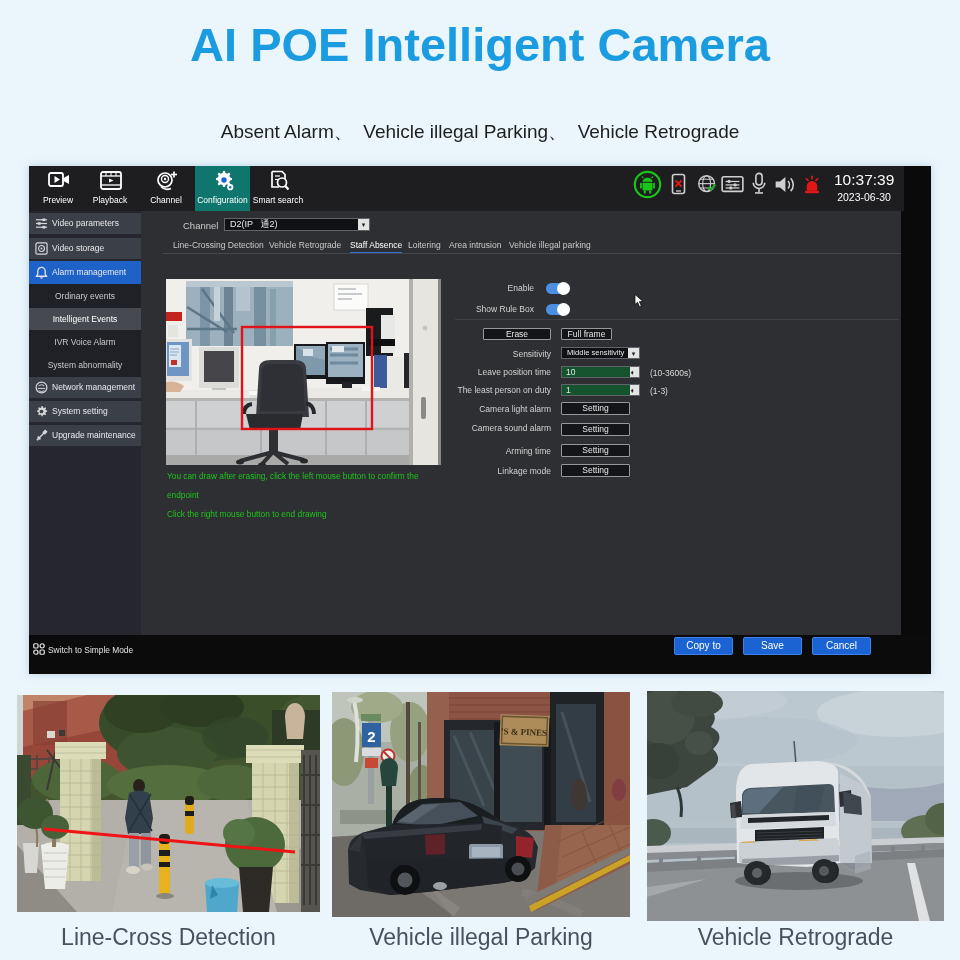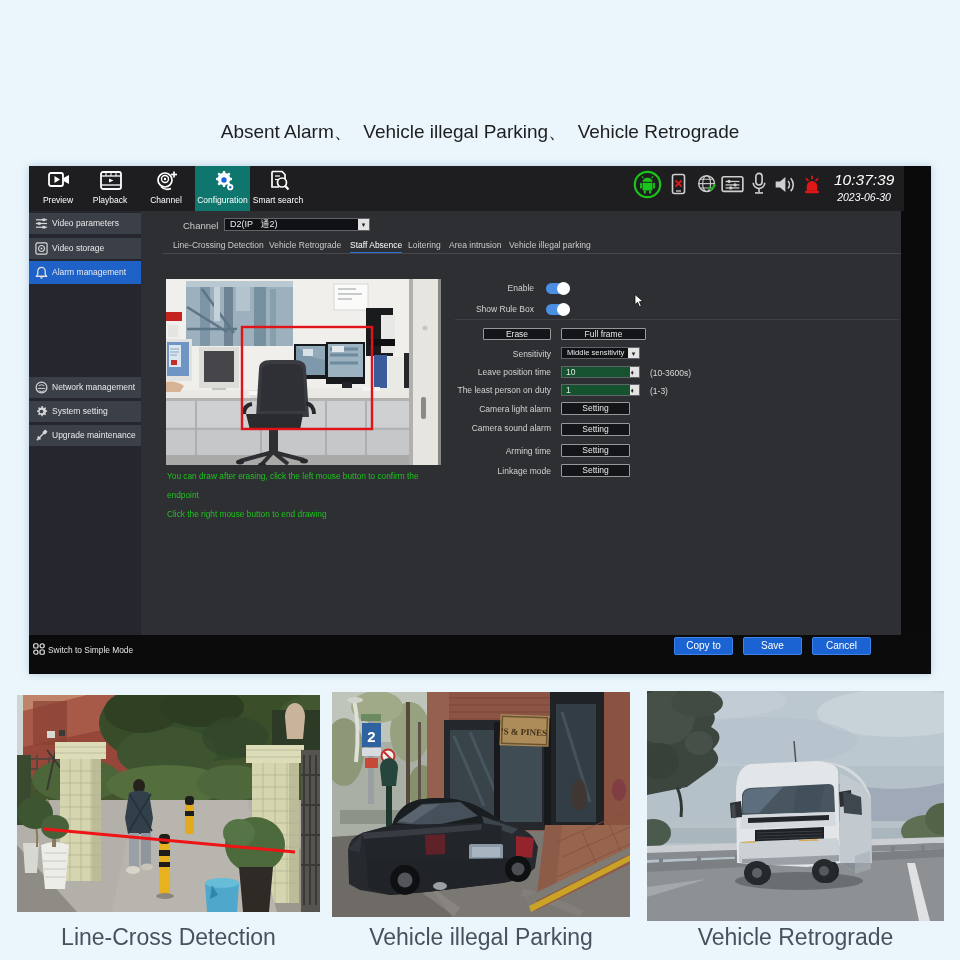--- a/index.html
+++ b/index.html
@@ -9,21 +9,21 @@
   h1 { position:absolute; left:0; top:17px; width:960px; text-align:center;
        color:#1b9ce1; font-size:47px; font-weight:bold; }
   .sub { position:absolute; left:0; width:960px; text-align:center; color:#1e1e1e; font-size:19px; }
   
   #panel { position:absolute; left:29px; top:166px; width:902px; height:508px; background:#0a0a0b; box-shadow:0 0 7px rgba(130,170,200,.5); }
   #nav { position:absolute; left:0; top:0; width:875px; height:45px; background:#1e1e20; }
   .navitem { position:absolute; top:0; height:45px; text-align:center; color:#fff; font-size:8.5px; }
   .navitem .lbl { position:absolute; bottom:6px; left:0; width:100%; }
   .navitem svg { position:absolute; top:4px; left:50%; margin-left:-11px; }
   #ivrtitle { position:absolute; left:399px; top:10px; width:140px; text-align:center; color:#f4f4f4; font-size:24px; font-weight:bold; }
-  .timebox { position:absolute; left:805px; top:5px; width:60px; text-align:center; color:#fdfdfd;font-style:italic; }
+  .timebox { position:absolute; left:805px; top:5px; width:60px; text-align:center; color:#fdfdfd; }
   .timebox .t1 { font-size:15.5px; }
   .timebox .t2 { font-size:10.5px; margin-top:2px; }
   
   #sidebar { position:absolute; left:0; top:45px; width:112px; height:424px; background:#26272e; }
   .mitem { position:absolute; left:0; width:112px; height:21px; background:#3b3f48; color:#eaeaea; font-size:8.5px; line-height:21px; white-space:nowrap; }
   .mitem .txt { position:absolute; left:23px; }
   .mitem svg { position:absolute; left:6px; top:4px; }
   .mitem.sel { background:#1e62c8; }
   #submenu { position:absolute; left:0; width:112px; background:#1f2127; }
   .sitem { position:absolute; left:0; width:112px; height:22px; color:#c9c9c9; font-size:8.5px; line-height:22px; text-align:center; white-space:nowrap; }
@@ -50,20 +50,21 @@
   
   #bottombar { position:absolute; left:0; top:469px; width:902px; height:39px; background:#0b0b0c; color:#e4e4e4; }
   .bluebtn { position:absolute; top:2px; width:59px; height:18px; background:#1b63d2; border:1px solid #3f82e8; border-radius:2px; color:#fff; font-size:10px; text-align:center; line-height:16px; }
   
   .photo { position:absolute; overflow:hidden; }
   .caption { position:absolute; color:#47525e; font-size:23px; text-align:center; }
 </style>
 </head>
 <body>
 <div id="page">
+  <h1>AI POE Intelligent Camera</h1>
   <div class="sub" style="top:119px;">Absent Alarm、&nbsp;&nbsp;Vehicle illegal Parking、&nbsp;&nbsp;Vehicle Retrograde</div>
 
   <div id="panel">
 
     <div id="nav">
       <div class="navitem" style="left:0px; width:58px;">
           <svg width="24" height="22" viewBox="0 0 24 22">
             <rect x="2" y="3" width="14" height="13" rx="2" fill="none" stroke="#fff" stroke-width="1.8"></rect>
             <path d="M16.5 8 L22 5 V14 L16.5 11 Z" fill="#fff"></path>
             <polygon points="7.5,6 13,9.5 7.5,13" fill="#fff"></polygon>
@@ -194,20 +195,26 @@
           </svg>
           <span class="txt">Video storage</span>
         </div>
       <div class="mitem sel" style="top:50px; height:23px; line-height:23px;">
           <svg width="13" height="14" viewBox="0 0 14 15" style="top:5px;">
             <path d="M7 1.5 a4 4 0 0 1 4 4 v3.2 l1.4 2.3 h-10.8 l1.4-2.3 v-3.2 A4 4 0 0 1 7 1.5 z" fill="none" stroke="#e2e2e2" stroke-width="1.4"></path>
             <path d="M5.5 12.2 a1.5 1.5 0 0 0 3 0 z" fill="#e2e2e2"></path>
           </svg>
           <span class="txt">Alarm management</span>
         </div>
+      <div id="submenu" style="top:73px; height:93px;">
+        <div class="sitem" style="top:1px;">Ordinary events</div>
+        <div class="sitem sel" style="top:24px;">Intelligent Events</div>
+        <div class="sitem" style="top:47px;">IVR Voice Alarm</div>
+        <div class="sitem" style="top:70px;">System abnormality</div>
+      </div>
       <div class="mitem" style="top:166px;">
           <svg width="13" height="13" viewBox="0 0 14 14">
             <circle cx="7" cy="7" r="5.8" fill="none" stroke="#d8d8d8" stroke-width="1.3"></circle>
             <path d="M3 8 h8 M4 5 q3 -2 6 0 M4 10.5 q3 2 6 0" fill="none" stroke="#d8d8d8" stroke-width="1"></path>
           </svg>
           <span class="txt">Network management</span>
         </div>
       <div class="mitem" style="top:190px;">
           <svg width="13" height="13" viewBox="0 0 14 14">
             <path d="M7 1.2 l1.3 0 .3 1.4 1.2.5 1.2-.8 1 1 -.8 1.2 .5 1.2 1.4.3 0 1.3 -1.4.3 -.5 1.2 .8 1.2 -1 1 -1.2-.8 -1.2.5 -.3 1.4 -1.3 0 -.3-1.4 -1.2-.5 -1.2.8 -1-1 .8-1.2 -.5-1.2 -1.4-.3 0-1.3 1.4-.3 .5-1.2 -.8-1.2 1-1 1.2.8 1.2-.5 Z" fill="#d8d8d8"></path>
@@ -321,21 +328,21 @@
       <div class="greent" style="top:260px;">You can draw after erasing, click the left mouse button to confirm the</div>
       <div class="greent" style="top:279px;">endpoint</div>
       <div class="greent" style="top:298px;">Click the right mouse button to end drawing</div>
 
       <div class="slabel" style="left:223px; top:72px;">Enable</div>
       <div class="toggle" style="left:405px; top:72px;"></div>
       <div class="slabel" style="left:223px; top:93px;">Show Rule Box</div>
       <div class="toggle" style="left:405px; top:93px;"></div>
       <div class="hline" style="left:314px; top:108px; width:444px; background:#3f4043;"></div>
       <div class="dbtn" style="left:342px; top:117px; width:68px; height:12px; line-height:10px;">Erase</div>
-      <div class="dbtn" style="left:420px; top:117px; width:85px; height:12px; line-height:10px;">Full frame</div>
+      <div class="dbtn" style="left:420px; top:117px; width:51px; height:12px; line-height:10px;">Full frame</div>
       <div class="slabel" style="left:240px; top:138px;">Sensitivity</div>
       <div class="dropdown" style="left:420px; top:136px; width:79px; height:12px; line-height:10px; font-size:7.6px;">Middle sensitivity<div class="ddarrow" style="line-height:11px;">▾</div></div>
       <div class="slabel" style="left:240px; top:156px;">Leave position time</div>
       <div class="inputbox" style="left:420px; top:155px; width:79px; height:12px; line-height:10px;">10<div class="spin"></div></div>
       <div class="note" style="left:509px; top:157px;">(10-3600s)</div>
       <div class="slabel" style="left:240px; top:174px;">The least person on duty</div>
       <div class="inputbox" style="left:420px; top:173px; width:79px; height:12px; line-height:10px;">1<div class="spin"></div></div>
       <div class="note" style="left:509px; top:175px;">(1-3)</div>
       <div class="slabel" style="left:240px; top:193px;">Camera light alarm</div>
       <div class="dbtn" style="left:420px; top:191px; width:69px; height:13px; line-height:11px;">Setting</div>

